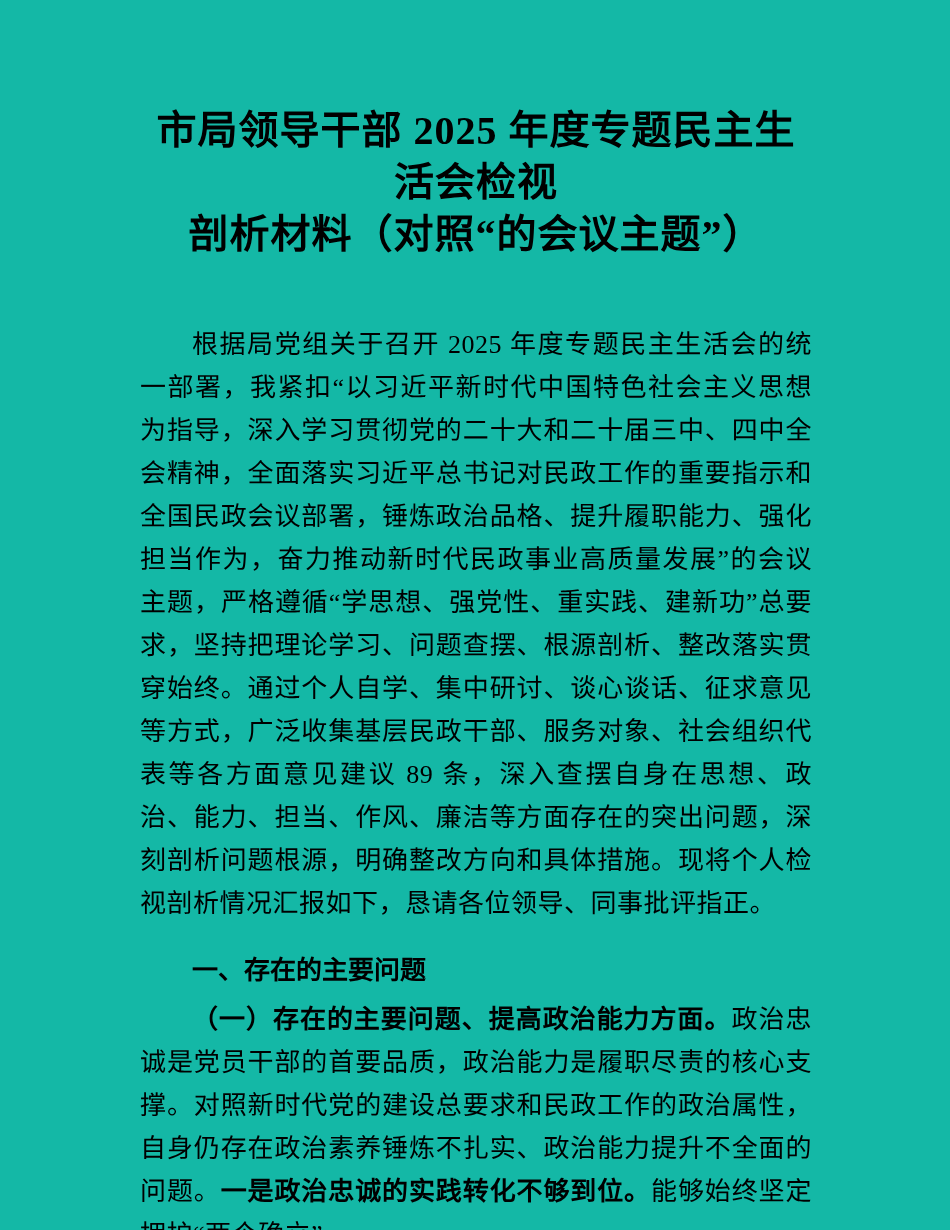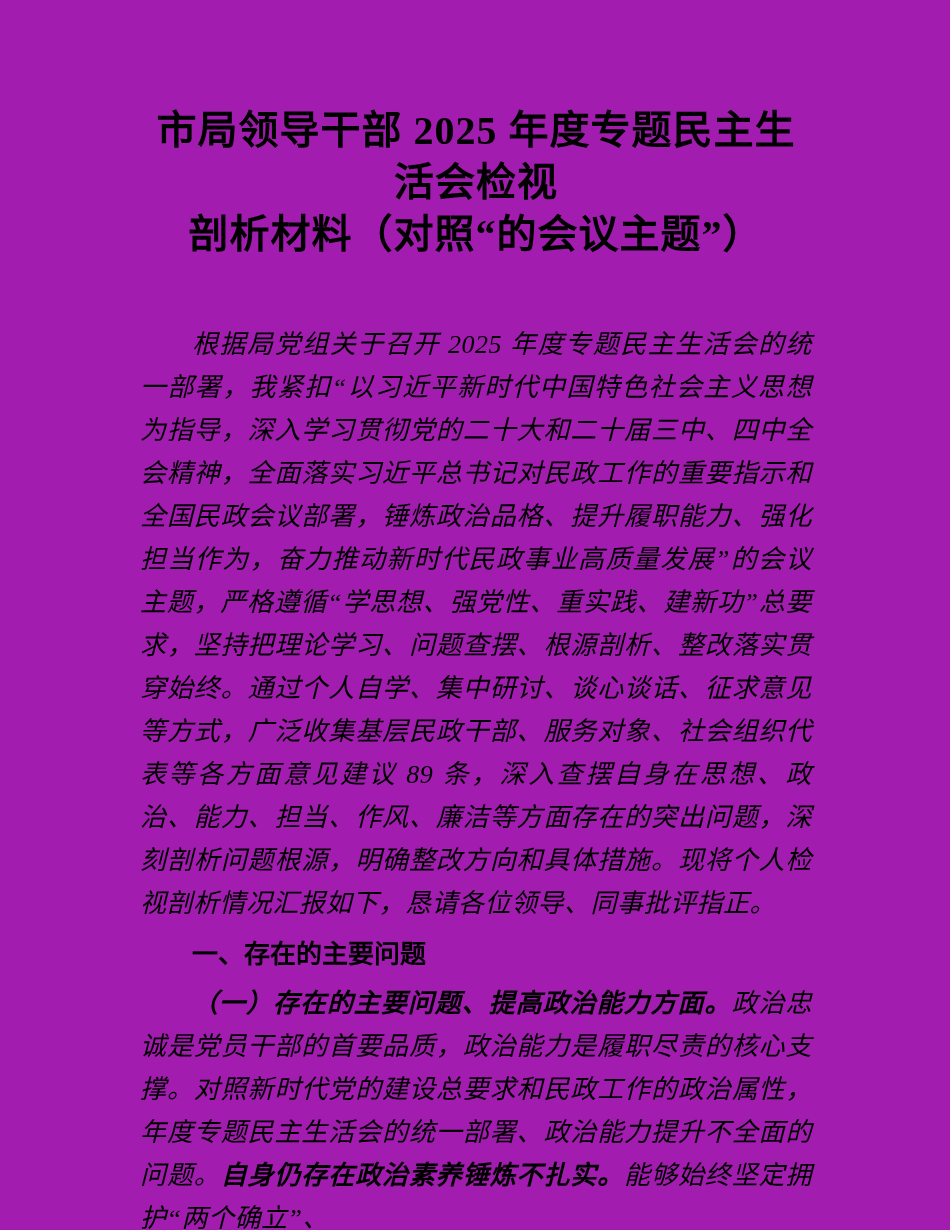--- a/index.html
+++ b/index.html
@@ -6,21 +6,21 @@
   html, body { background: #ffffff; }
   body {
     width: 950px;
     font-family: "Liberation Serif", "DejaVu Serif", serif;
     color: #000000;
   }
   .page {
     position: relative;
     width: 950px;
     height: 1230px;
-    background: #a21caf;
+    background: #14b8a6;
     padding: 105px 138px 0 140px;
     overflow: hidden;
   }
   .doc-title {
     font-size: 40px;
     line-height: 52px;
     font-weight: bold;
     text-align: center;
     font-family: "Liberation Serif", "DejaVu Serif", serif;
     margin-bottom: 62px;
@@ -29,29 +29,28 @@
   .doc-title .title-line { display: block; }
   .body-text {
     font-size: 26px;
     line-height: 43px;
   }
   .para {
     text-indent: 2em;
     text-align: justify;
     text-justify: inter-character;
     letter-spacing: 0.5px;
-    font-style: italic;
   }
   .section-heading {
     font-family: "Liberation Sans", "DejaVu Sans", sans-serif;
     font-weight: bold;
     font-size: 26px;
     line-height: 43px;
     text-indent: 2em;
-    margin-top: 8px;
+    margin-top: 24px;
     margin-bottom: 6px;
   }
   .kai-bold {
     font-weight: bold;
   }
 </style>
 </head>
 <body>
 
 <div class="page">
@@ -61,17 +60,17 @@
     <span class="title-line">剖析材料（对照“的会议主题”）</span>
   </h1>
 
   <div class="body-text">
 
     <p class="para">根据局党组关于召开 2025 年度专题民主生活会的统一部署，我紧扣“以习近平新时代中国特色社会主义思想为指导，深入学习贯彻党的二十大和二十届三中、四中全会精神，全面落实习近平总书记对民政工作的重要指示和全国民政会议部署，锤炼政治品格、提升履职能力、强化担当作为，奋力推动新时代民政事业高质量发展”的会议主题，严格遵循“学思想、强党性、重实践、建新功”总要求，坚持把理论学习、问题查摆、根源剖析、整改落实贯穿始终。通过个人自学、集中研讨、谈心谈话、征求意见等方式，广泛收集基层民政干部、服务对象、社会组织代表等各方面意见建议 89 条，深入查摆自身在思想、政治、能力、担当、作风、廉洁等方面存在的突出问题，深刻剖析问题根源，明确整改方向和具体措施。现将个人检视剖析情况汇报如下，恳请各位领导、同事批评指正。</p>
 
     <h2 class="section-heading">一、存在的主要问题</h2>
 
     <p class="para">
-      <span class="kai-bold">（一）存在的主要问题、提高政治能力方面。</span><span>政治忠诚是党员干部的首要品质，政治能力是履职尽责的核心支撑。对照新时代党的建设总要求和民政工作的政治属性，年度专题民主生活会的统一部署、政治能力提升不全面的问题。</span><span class="kai-bold">自身仍存在政治素养锤炼不扎实。</span><span>能够始终坚定拥护“两个确立”、</span>
+      <span class="kai-bold">（一）存在的主要问题、提高政治能力方面。</span><span>政治忠诚是党员干部的首要品质，政治能力是履职尽责的核心支撑。对照新时代党的建设总要求和民政工作的政治属性，自身仍存在政治素养锤炼不扎实、政治能力提升不全面的问题。</span><span class="kai-bold">一是政治忠诚的实践转化不够到位。</span><span>能够始终坚定拥护“两个确立”、</span>
     </p>
 
   </div>
 </div>
 
 </body></html>

